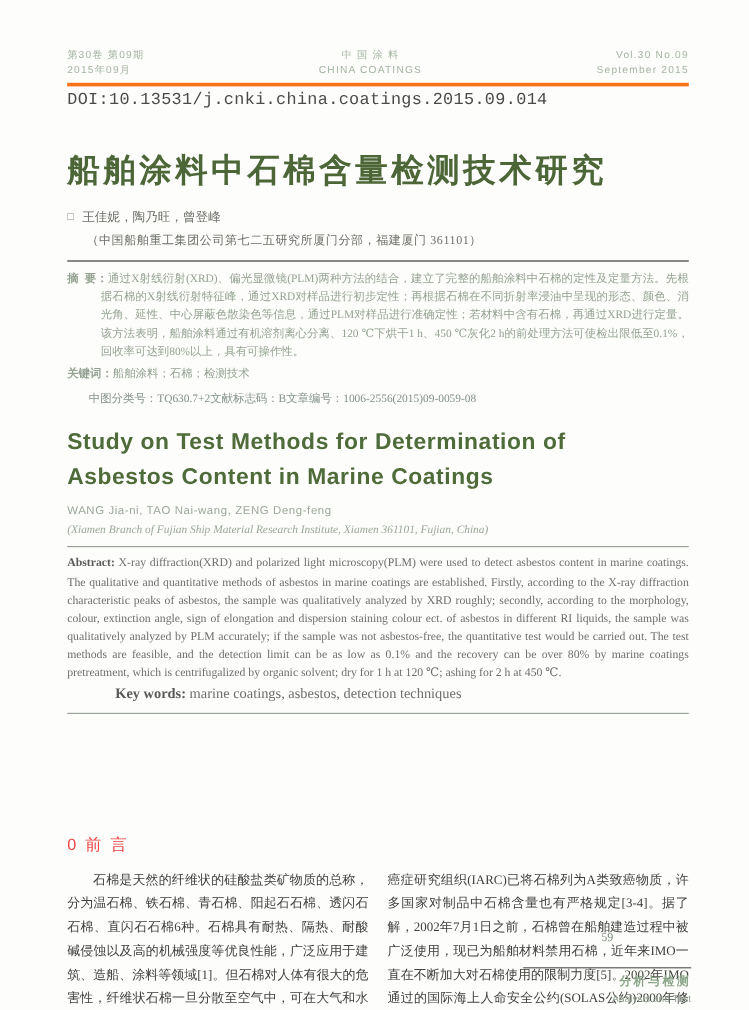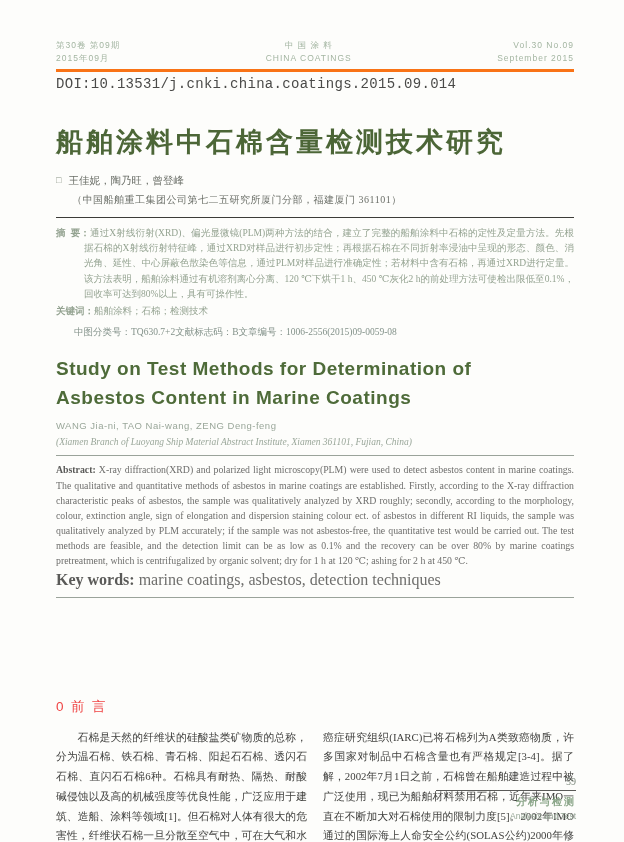--- a/index.html
+++ b/index.html
@@ -99,21 +99,21 @@
     border:none;border-top:1px solid #9aa39a;
     margin:8px 0 6px 0;
   }
   
   .abstract-en{
     font-size:9.8px;line-height:1.55;
     color:#6e6e6c;text-align:justify;margin:0;
   }
   .abstract-en .lbl{font-weight:bold;color:#5a5a58;}
   .keywords-en{
-    font-size:16px;color:#6e6e6c;margin-top:2px;
+    font-size:12px;color:#6e6e6c;margin-top:2px;margin-left:40px;
   }
   .keywords-en .lbl{font-weight:bold;color:#5a5a58;}
   
   .section-heading{
     margin-top:100px;
     font-family:"Liberation Sans","DejaVu Sans",sans-serif;
     font-weight:normal;font-size:13.5px;
     color:#ef4444;white-space:pre;
   }
   .columns{
@@ -126,22 +126,23 @@
   }
   .col-left-p{text-indent:2em;margin:0;}
   .col-right-p{margin:0;}
   
   .footer{
     position:absolute;right:48px;top:776px;
     width:140px;text-align:right;
     font-size:9.5px;
   }
   .footer .pagenum{
-    color:#7e8a7e;font-size:10px;padding-bottom:3px;
+    color:#7e8a7e;font-size:10px;padding-bottom:19px;
     border-bottom:1px solid #5a5a58;
+    text-align:center;
   }
   .footer .col-zh{
     margin-top:4px;color:#8ba689;font-size:10px;letter-spacing:2px;font-weight:bold;
   }
   .footer .col-en{
     margin-top:2px;color:#97a797;
     font-family:"Liberation Sans",sans-serif;font-size:8.5px;
   }
 </style>
 </head>
@@ -169,21 +170,21 @@
   <div class="keywords-zh"><span class="lbl">关键词：</span><span>船舶涂料；石棉；检测技术</span></div>
 
   <div class="meta-row">
     <span>中图分类号：TQ630.7+2</span>
     <span>文献标志码：B</span>
     <span>文章编号：1006-2556(2015)09-0059-08</span>
   </div>
 
   <div class="title-en">Study on Test Methods for Determination of Asbestos Content in Marine Coatings</div>
   <div class="authors-en">WANG Jia-ni, TAO Nai-wang, ZENG Deng-feng</div>
-  <div class="affil-en">(Xiamen Branch of Luoyang Ship Material Abstract Institute, Xiamen 361101, Fujian, China)</div>
+  <div class="affil-en">(Xiamen Branch of Fujian Ship Material Research Institute, Xiamen 361101, Fujian, China)</div>
 
   <hr class="rule-thin">
 
   <p class="abstract-en"><span class="lbl">Abstract:</span><span> X-ray diffraction(XRD) and polarized light microscopy(PLM) were used to detect asbestos content in marine coatings. The qualitative and quantitative methods of asbestos in marine coatings are established. Firstly, according to the X-ray diffraction characteristic peaks of asbestos, the sample was qualitatively analyzed by XRD roughly; secondly, according to the morphology, colour, extinction angle, sign of elongation and dispersion staining colour ect. of asbestos in different RI liquids, the sample was qualitatively analyzed by PLM accurately; if the sample was not asbestos-free, the quantitative test would be carried out. The test methods are feasible, and the detection limit can be as low as 0.1% and the recovery can be over 80% by marine coatings pretreatment, which is centrifugalized by organic solvent; dry for 1 h at 120 ℃; ashing for 2 h at 450 ℃.</span></p>
   <div class="keywords-en"><span class="lbl">Key words:</span><span> marine coatings, asbestos, detection techniques</span></div>
 
   <hr class="rule-thin">
 
   <div class="section-heading">0  前  言</div>
 

